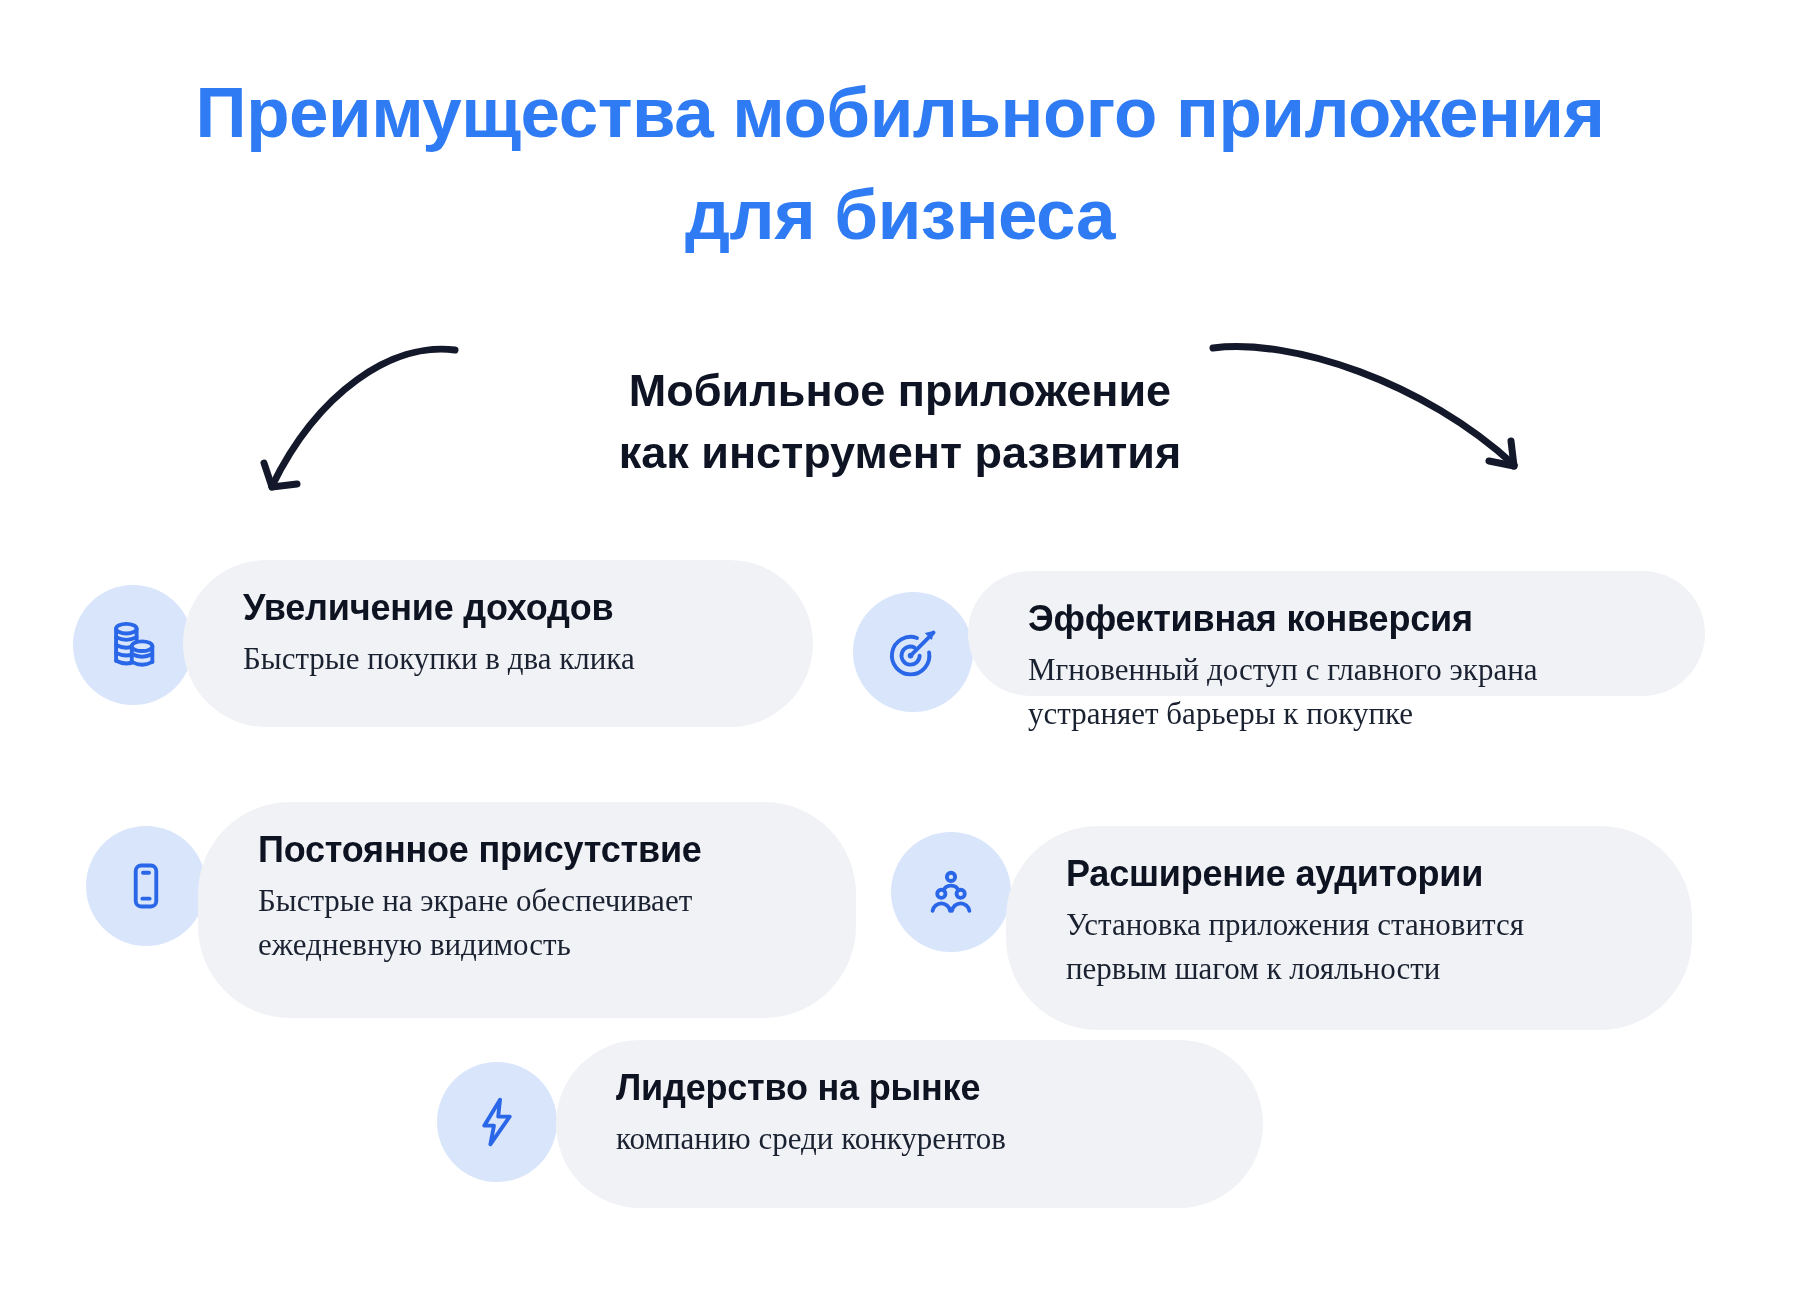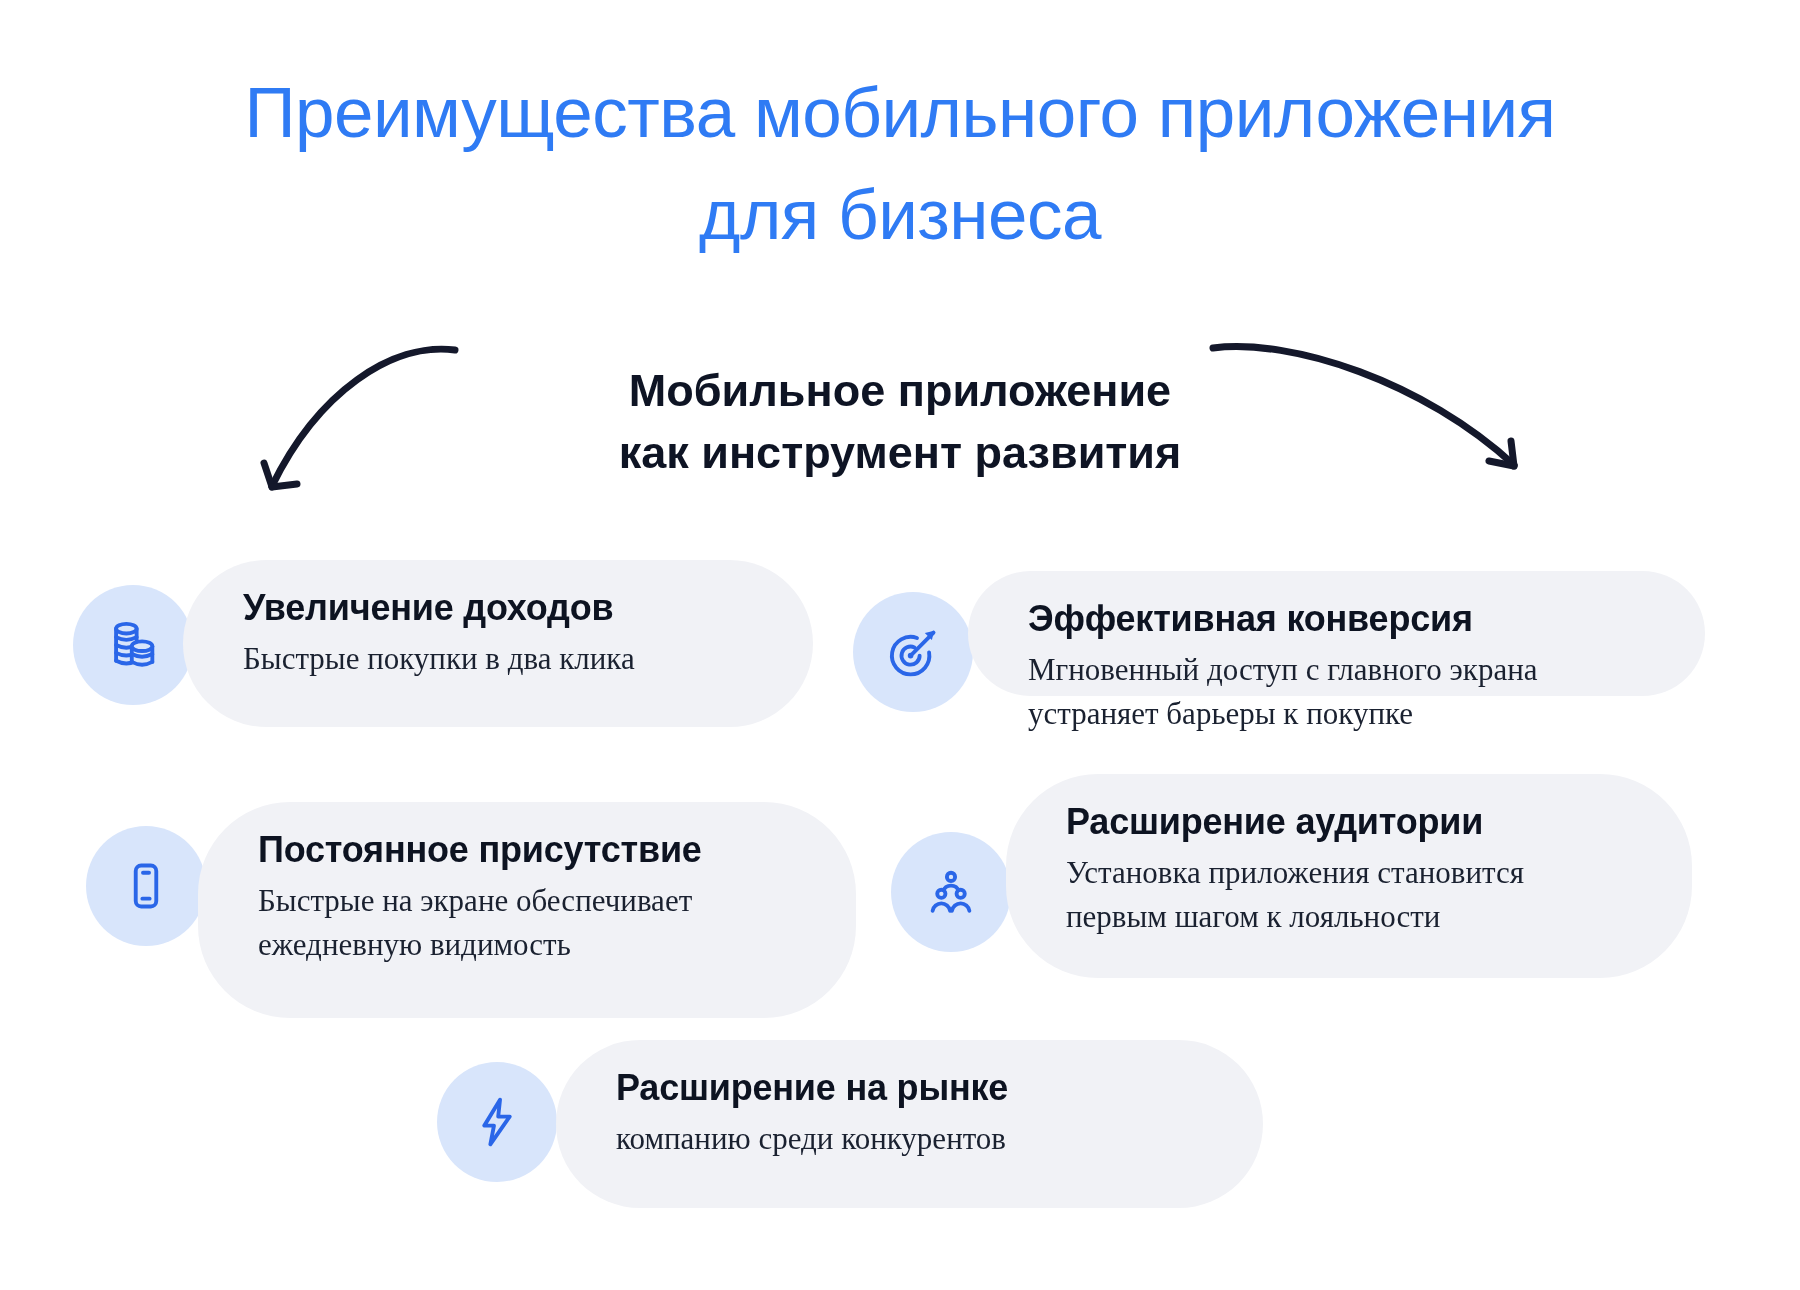--- a/index.html
+++ b/index.html
@@ -18,21 +18,21 @@
 
   
   .main-title {
     position: absolute;
     left: 0;
     top: 62px;
     width: 1800px;
     text-align: center;
     color: #2F7BF4;
     font-size: 71px;
-    font-weight: 400;
+    font-weight: 700;
     line-height: 1.44;
     letter-spacing: -0.5px;
   }
   .main-title span { display: block; }
 
   
   .subtitle {
     position: absolute;
     left: 500px;
     top: 360px;
@@ -92,21 +92,21 @@
   .circle-1 { left: 73px;  top: 585px; }
   .card-1   { left: 183px; top: 560px; width: 630px; height: 167px; }
 
   .circle-2 { left: 853px; top: 592px; }
   .card-2   { left: 968px; top: 571px; width: 737px; height: 125px; }
 
   .circle-3 { left: 86px;  top: 826px; }
   .card-3   { left: 198px; top: 802px; width: 658px; height: 216px; }
 
   .circle-4 { left: 891px; top: 832px; }
-  .card-4   { left: 1006px; top: 774px; width: 686px; height: 204px; }
+  .card-4   { left: 1006px; top: 826px; width: 686px; height: 204px; }
 
   .circle-5 { left: 437px; top: 1062px; }
   .card-5   { left: 556px; top: 1040px; width: 707px; height: 168px; }
 
   .icon-svg { display: block; }
 </style>
 </head>
 <body>
 
 <div class="canvas">
@@ -209,19 +209,19 @@
       <span>первым шагом к лояльности</span>
     </div>
   </div>
 
   <div class="icon-circle circle-5">
     <svg class="icon-svg" viewBox="0 0 48 48" width="58" height="58" fill="none" stroke="#2A66E8" stroke-width="3.2" stroke-linecap="round" stroke-linejoin="round">
       <path d="M26.5 5.5 L13.5 27 H21.5 L18.5 42.5 L34.5 19.5 H25 L26.5 5.5 Z"></path>
     </svg>
   </div>
   <div class="benefit-card card-5">
-    <div class="card-title">Расширение на рынке</div>
+    <div class="card-title">Лидерство на рынке</div>
     <div class="card-body">
       <span>компанию среди конкурентов</span>
     </div>
   </div>
 
 </div>
 
 </body></html>

